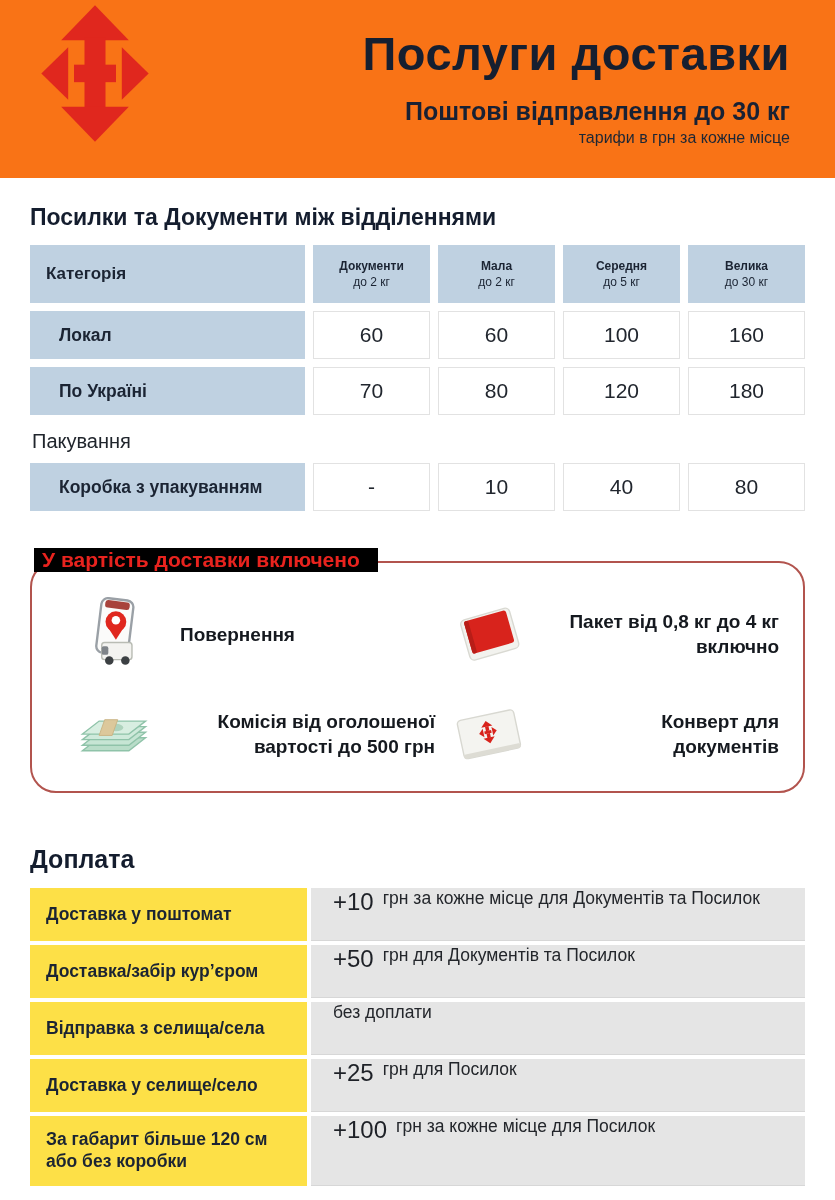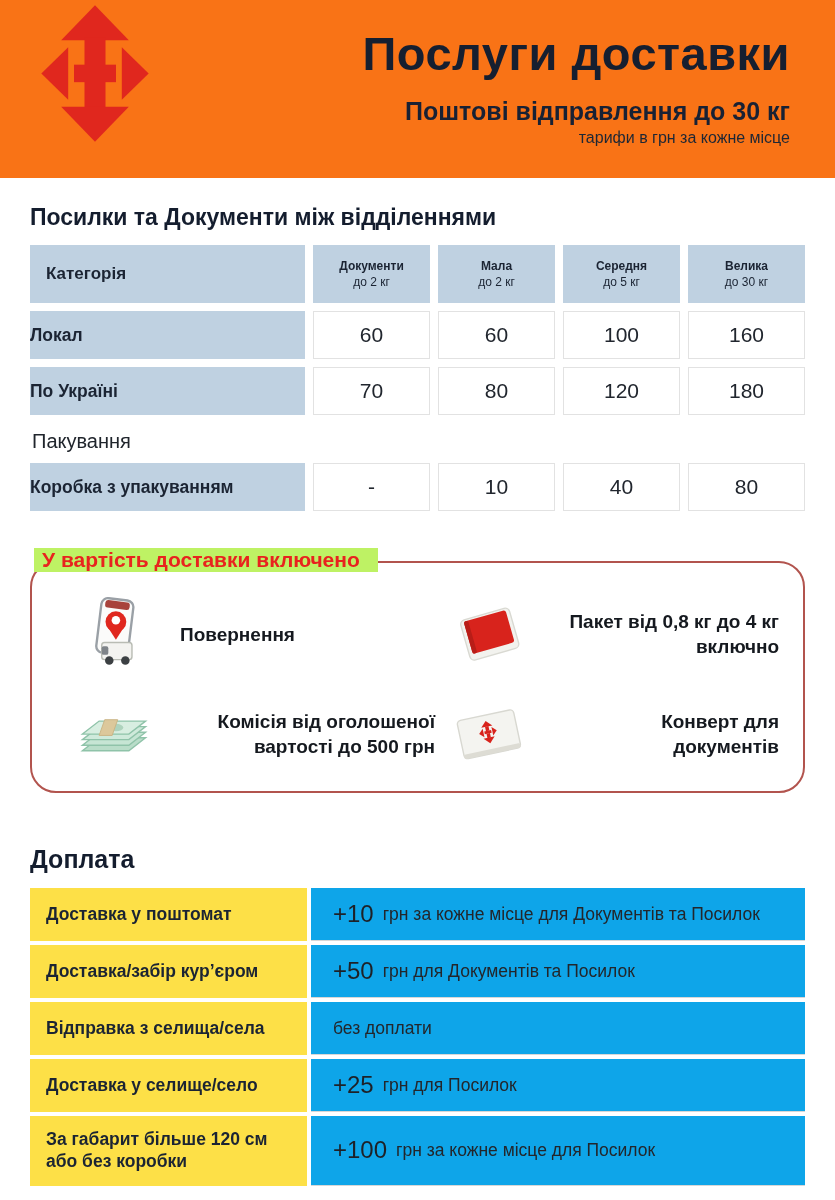--- a/index.html
+++ b/index.html
@@ -18,35 +18,35 @@
   .hero-tag { font-size:16px; color:#1e2checked735; color:#1e2735; }
   
   main { padding:0 30px; }
   .sec-heading { font-size:23px; font-weight:bold; color:#141d2e; margin:26px 0 14px; }
   
   .pt-grid { display:grid; grid-template-columns:275px repeat(4,1fr); gap:8px; }
   .cell-blue { background:#bfd1e1; }
   .h-label { display:flex; align-items:center; padding-left:16px; font-weight:bold; font-size:17px; min-height:58px; }
   .h-col { display:flex; flex-direction:column; align-items:center; justify-content:center; min-height:58px; font-size:12px; line-height:1.35; }
   .cname { font-weight:bold; }
-  .r-label { display:flex; align-items:center; padding-left:0; font-weight:bold; font-size:17.5px; min-height:48px; }
+  .r-label { display:flex; align-items:center; padding-left:29px; font-weight:bold; font-size:17.5px; min-height:48px; }
   .vcell { background:#fff; border:1px solid #e2e2e2; display:flex; align-items:center; justify-content:center; font-size:21px; color:#21262e; min-height:48px; }
   .pack-head { font-size:20px; color:#20252c; margin:15px 2px 10px; }
   
   .included { position:relative; border:2px solid #b2544e; border-radius:26px; margin-top:50px; padding:34px 24px 26px 42px; }
-  .included-title { position:absolute; top:-15px; left:2px; background:#bef264; padding:0 18px 0 8px; color:#e8231e; font-weight:bold; font-size:21px; white-space:nowrap; }
+  .included-title { position:absolute; top:-15px; left:2px; background:#000000; padding:0 18px 0 8px; color:#e8231e; font-weight:bold; font-size:21px; white-space:nowrap; }
   .inc-grid { display:grid; grid-template-columns:1.12fr 1fr; row-gap:32px; column-gap:8px;text-align:right; }
   .inc-item { display:flex; align-items:center; gap:26px; }
   .inc-icon { width:80px; flex:0 0 80px; display:flex; justify-content:center; align-items:center; }
   .inc-label { font-weight:bold; font-size:19px; color:#15191f; line-height:1.3; max-width:255px; }
   
   .sc-heading { margin-top:52px; font-size:25px; }
   .sc-row { display:grid; grid-template-columns:277px 1fr; gap:4px; margin-bottom:4px; }
   .sc-label { background:#fde047; font-weight:bold; font-size:17.5px; line-height:1.25; padding:13px 10px 13px 16px; display:flex; align-items:center; min-height:53px; }
-  .sc-value { background:#0ea5e9; border-bottom:1px solid #d7d7d7; display:flex; align-items:center; padding-left:22px; font-size:17.5px; color:#23262b; }
+  .sc-value { background:#e5e5e5; border-bottom:1px solid #d7d7d7; display:flex; align-items:flex-start; padding-left:22px; font-size:17.5px; color:#23262b; }
   .sc-big { font-size:24px; color:#1e2127; margin-right:9px; }
   .sc-big:empty { margin:0; }
   .hidden-defs { position:absolute; width:0; height:0; overflow:hidden; }
 </style>
 </head>
 <body>
 
 <svg class="hidden-defs" aria-hidden="true">
   <defs>
     <g id="np-mark">

